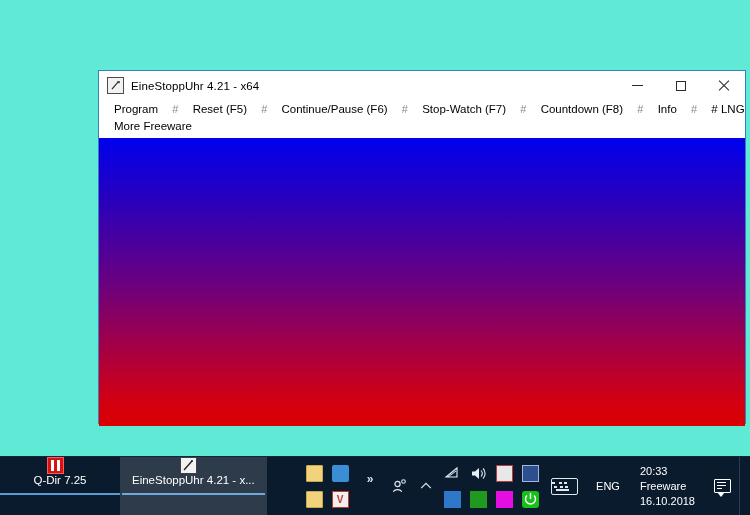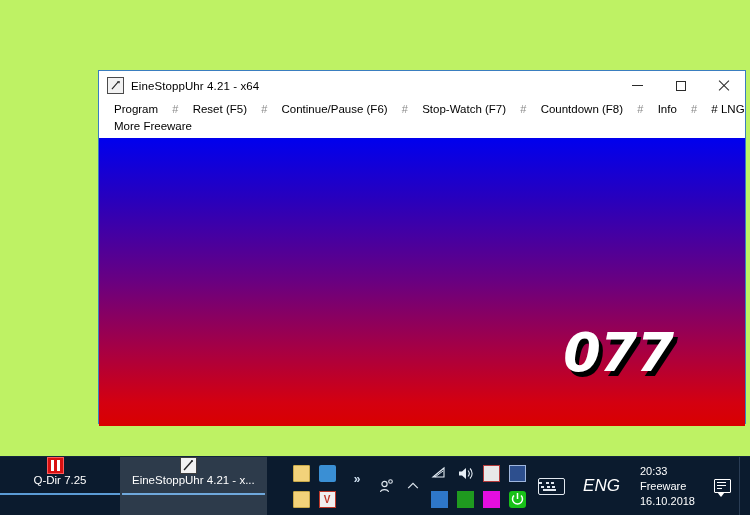--- a/index.html
+++ b/index.html
@@ -7,21 +7,21 @@
     padding: 0;
     width: 750px;
     height: 515px;
     overflow: hidden;
     font-family: "Liberation Sans", sans-serif;
   }
   #desktop {
     position: relative;
     width: 750px;
     height: 515px;
-    background: #bef264;
+    background: #5eead4;
     overflow: hidden;
   }
 
   
   #app-window {
     position: absolute;
     left: 98px;
     top: 70px;
     width: 648px;
     height: 354px;
@@ -294,24 +294,23 @@
     position: relative;
     background: #0b1b2e;
   }
   #kbd-ico .k {
     position: absolute;
     background: #e2e8ef;
     height: 2px;
   }
   #lang {
     color: #ffffff;
-    font-size: 17px;
+    font-size: 11px;
     padding: 0 10px;
     cursor: default;
-    font-style: italic;
   }
   #clock {
     color: #ffffff;
     font-size: 11px;
     line-height: 15px;
     padding: 0 10px;
     cursor: default;
   }
   #action-center {
     width: 34px;
@@ -389,21 +388,20 @@
         <span class="menu-sep">#</span>
         <span class="menu-item"># LNG</span>
         <span class="menu-sep">#</span>
       </div>
       <div class="menu-row">
         <span class="menu-item">More Freeware</span>
       </div>
     </div>
 
     <div id="display">
-      <div id="time-ms">077</div>
     </div>
 
   </div>
 
   <div id="taskbar">
 
     <div class="task-btn qdir">
       <span class="tb-icon qdir"></span>
       <span class="tb-label">Q-Dir 7.25</span>
     </div>

